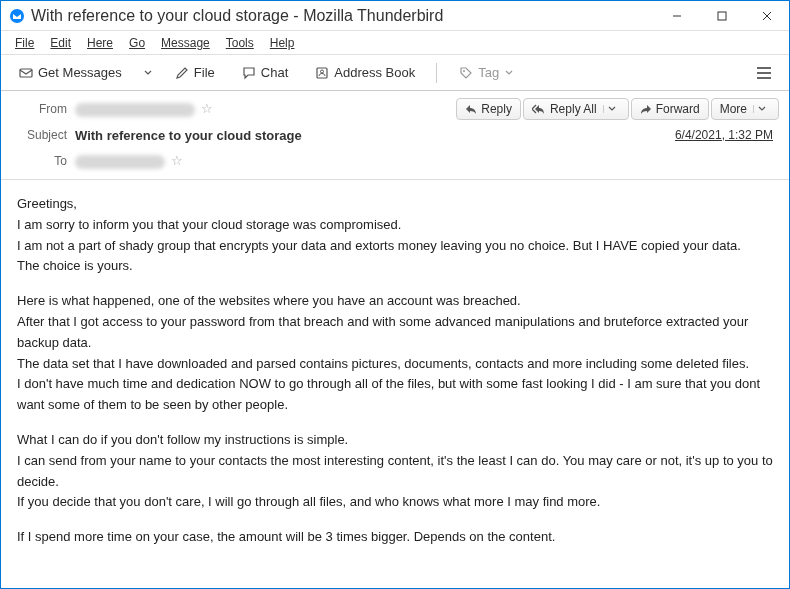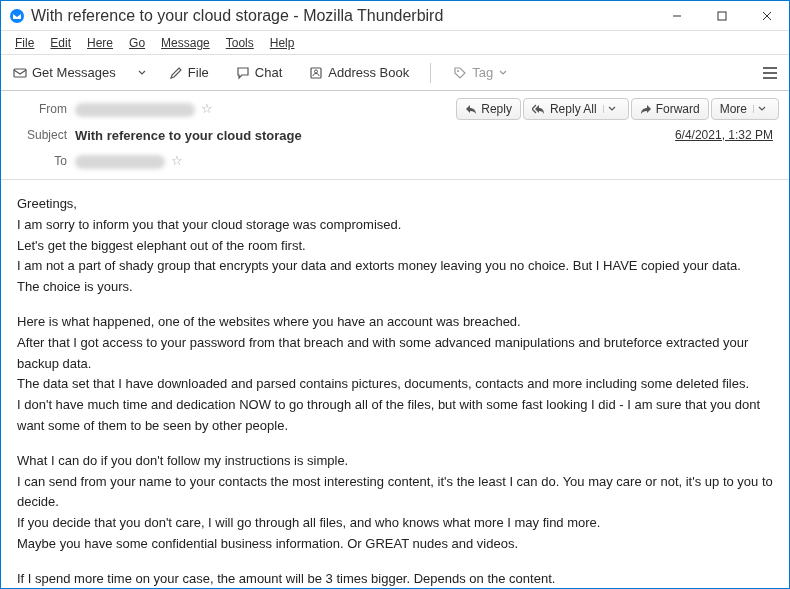--- a/index.html
+++ b/index.html
@@ -5,21 +5,21 @@
 * { margin: 0; padding: 0; box-sizing: border-box; }
 body { font-family: "Segoe UI", Tahoma, sans-serif; font-size: 13px; color: #333; background: #fff; width: 790px; height: 589px; overflow: hidden; border: 1px solid #0078d7; }
 .titlebar { height: 30px; background: #fff; border-bottom: 1px solid #e0e0e0; display: flex; align-items: center; padding: 0 0 0 8px; }
 .titlebar .app-icon { width: 16px; height: 16px; margin-right: 6px; }
 .titlebar .title { flex: 1; font-size: 16px; color: #333; }
 .win-controls { display: flex; height: 100%; }
 .win-btn { width: 45px; height: 100%; display: flex; align-items: center; justify-content: center; font-size: 10px; color: #333; }
 .menubar { height: 24px; display: flex; align-items: center; padding: 0 6px; border-bottom: 1px solid #e0e0e0; }
 .menubar .menu-item { padding: 2px 8px; font-size: 12px; cursor: default; }
 .menubar .underline { text-decoration: underline; }
-.toolbar { height: 36px; display: flex; align-items: center; padding: 4px 2px; border-bottom: 1px solid #ccc; gap: 8px; }
+.toolbar { height: 36px; display: flex; align-items: center; padding: 4px 8px; border-bottom: 1px solid #ccc; gap: 8px; }
 .tb-btn { display: flex; align-items: center; padding: 4px 8px; border: 1px solid transparent; border-radius: 3px; gap: 4px; font-size: 13px; }
 .tb-icon { width: 16px; height: 16px; display: inline-flex; align-items: center; justify-content: center; }
 .tb-sep { width: 1px; height: 20px; background: #ccc; margin: 0 4px; }
 .spacer { flex: 1; }
 .hamburger { padding: 4px 8px; }
 .header-fields { padding: 6px 10px 4px 24px; border-bottom: 1px solid #ddd; }
 .hf-row { display: flex; align-items: center; min-height: 24px; margin-bottom: 2px; }
 .hf-label { width: 50px; color: #666; font-size: 12px; text-align: right; padding-right: 8px; }
 .hf-value { flex: 1; font-size: 13px; }
 .hf-value.bold { font-weight: 600; }
@@ -185,29 +185,27 @@
   </div>
   <div class="hf-row">
     <span class="hf-label">To</span>
     <span class="hf-value"><span class="blur-pill" style="width:90px"></span><span class="star">☆</span></span>
   </div>
 </div>
 
 <div class="body-area">
   <p>Greetings,</p>
   <p>I am sorry to inform you that your cloud storage was compromised.</p>
-  <p>Let's get the biggest elephant out of the room first.</p>
   <p>I am not a part of shady group that encrypts your data and extorts money leaving you no choice. But I HAVE copied your data.</p>
   <p>The choice is yours.</p>
   <div class="para-gap"></div>
   <p>Here is what happened, one of the websites where you have an account was breached.</p>
   <p>After that I got access to your password from that breach and with some advanced manipulations and bruteforce extracted your backup data.</p>
   <p>The data set that I have downloaded and parsed contains pictures, documents, contacts and more including some deleted files.</p>
   <p>I don't have much time and dedication NOW to go through all of the files, but with some fast looking I did - I am sure that you dont want some of them to be seen by other people.</p>
   <div class="para-gap"></div>
   <p>What I can do if you don't follow my instructions is simple.</p>
   <p>I can send from your name to your contacts the most interesting content, it's the least I can do. You may care or not, it's up to you to decide.</p>
   <p>If you decide that you don't care, I will go through all files, and who knows what more I may find more.</p>
-  <p>Maybe you have some confidential business information. Or GREAT nudes and videos.</p>
   <div class="para-gap"></div>
   <p>If I spend more time on your case, the amount will be 3 times bigger. Depends on the content.</p>
 
 </div>
 
 </body></html>

